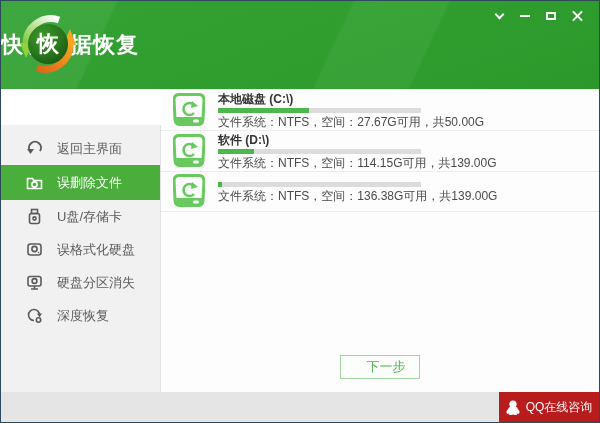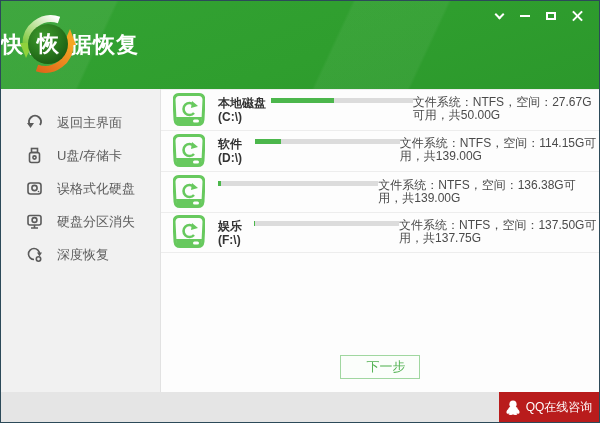--- a/index.html
+++ b/index.html
@@ -34,40 +34,40 @@
   .ic-close { position:relative; width:11px; height:11px; }
   .ic-close::before, .ic-close::after {
     content:""; position:absolute; left:-1px; top:4px; width:13px; height:2px; background:#fff;
   }
   .ic-close::before { transform:rotate(45deg); }
   .ic-close::after  { transform:rotate(-45deg); }
 
   
   .body { flex:1; display:flex; min-height:0; }
 
-  .sidebar { width:160px; flex:0 0 160px; background:#f1f1f1; border-right:1px solid #e2e2e2; padding-top:17px; }
+  .sidebar { width:160px; flex:0 0 160px; background:#f1f1f1; border-right:1px solid #e2e2e2; padding-top:7px;margin-top:36px; }
   .side-item {
     height:33px; display:flex; align-items:center; padding-left:25px; gap:14px;
     font-size:13px; color:#5c5c5c; cursor:pointer;
   }
   .side-item.active { background:#4bae3c; color:#fff; height:35px; }
   .side-icon { width:17px; height:17px; flex:0 0 17px; display:flex; align-items:center; justify-content:center; }
   .side-icon svg { width:17px; height:17px; stroke:#5b5b5b; }
   .side-item.active .side-icon svg { stroke:#fff; }
 
   .main { flex:1; background:#fdfdfd; position:relative; }
   .prompt { padding:8px 0 5px 11px; font-size:13px; color:#9b9b9b; }
 
   .drive-row {
     height:41px; border-top:1px solid #ededed; display:flex; align-items:center;
     padding-left:12px; gap:13px; background:#fdfdfd; cursor:pointer;
   }
   .drive-row:last-of-type { border-bottom:1px solid #ededed; }
   .drive-icon { width:32px; height:35px; flex:0 0 32px; }
-  .drive-text { display:flex; flex-direction:row; }
+  .drive-text { display:flex; flex-direction:column; }
   .drive-name { font-size:12px; font-weight:bold; color:#333; line-height:14px; }
   .bar { width:203px; height:5px; background:#dcdcdc; margin:2px 0 3px 0; }
   .bar-fill { height:100%; background:#4cb74c; }
   .drive-info { font-size:12px; color:#4a4a4a; line-height:13px; }
 
   .next-btn {
     position:absolute; left:50%; transform:translateX(-50%); top:266px;
     width:80px; height:24px; background:#fbfefb; border:1px solid #a0d7a0;
     color:#52b152; font-size:13px; cursor:pointer; font-family:inherit;padding-left:12px;
   }
@@ -131,20 +131,29 @@
       <div class="side-item">
         <span class="side-icon">
           <svg viewBox="0 0 17 17" fill="none" stroke-width="2">
             <path d="M14,11 A6,6 0 1 0 4,11"></path>
               <polygon points="1,9 8,9 4.5,14" fill="#5b5b5b" stroke="none"></polygon>
           </svg>
         </span>
         <span>返回主界面</span>
       </div>
 
+      <div class="side-item active">
+        <span class="side-icon">
+          <svg viewBox="0 0 17 17" fill="none" stroke-width="1.6">
+            <path d="M1.5,4.5 h5 l1.5,2 h7.5 v8 h-14 z"></path>
+            <circle cx="8.5" cy="10.5" r="2.6"></circle>
+          </svg>
+        </span>
+        <span>误删除文件</span>
+      </div>
 
       <div class="side-item">
         <span class="side-icon">
           <svg viewBox="0 0 17 17" fill="none" stroke-width="1.6">
             <rect x="5.5" y="1.5" width="6" height="4"></rect>
             <rect x="3.5" y="5.5" width="10" height="10" rx="2"></rect>
             <circle cx="8.5" cy="10.5" r="1.6"></circle>
           </svg>
         </span>
         <span>U盘/存储卡</span>
@@ -229,36 +238,20 @@
           <polygon points="19,8 25,13 18,15" fill="#67c95e"></polygon>
         </svg>
         <div class="drive-text">
           <div class="bar">
               <div class="bar-fill" style="width: 1.9%;"></div>
             </div>
           <span class="drive-info">文件系统：NTFS，空间：136.38G可用，共139.00G</span>
         </div>
       </div>
 
-      <div class="drive-row">
-        <svg class="drive-icon" viewBox="0 0 32 35">
-          <path d="M6,1.5 h20 q4.5,0 5,5 l-1,20 q-0.5,5 -5,5 h-18 q-4.5,0 -5,-5 l-1,-20 q0.5,-5 5,-5 z" fill="none" stroke="#67c95e" stroke-width="3"></path>
-          <path d="M3,24 h26 l-0.3,4 q-0.4,4 -4.7,4 h-16 q-4.3,0 -4.7,-4 z" fill="#67c95e"></path>
-          <rect x="20" y="26.5" width="6" height="3" rx="1.5" fill="#fff"></rect>
-          <path d="M21,12 A6,6 0 1 0 21,20" fill="none" stroke="#67c95e" stroke-width="2.6"></path>
-          <polygon points="19,8 25,13 18,15" fill="#67c95e"></polygon>
-        </svg>
-        <div class="drive-text">
-          <span class="drive-name">娱乐 (F:\)</span>
-          <div class="bar">
-              <div class="bar-fill" style="width: 0.5%;"></div>
-            </div>
-          <span class="drive-info">文件系统：NTFS，空间：137.50G可用，共137.75G</span>
-        </div>
-      </div>
 
       <button class="next-btn">下一步</button>
     </div>
   </div>
 
   <div class="footer">
     <div class="qq-btn">
       <svg width="14" height="15" viewBox="0 0 14 15">
         <ellipse cx="7" cy="4.2" rx="3.6" ry="3.8" fill="#fff"></ellipse>
         <ellipse cx="7" cy="10.2" rx="5" ry="4.2" fill="#fff"></ellipse>

